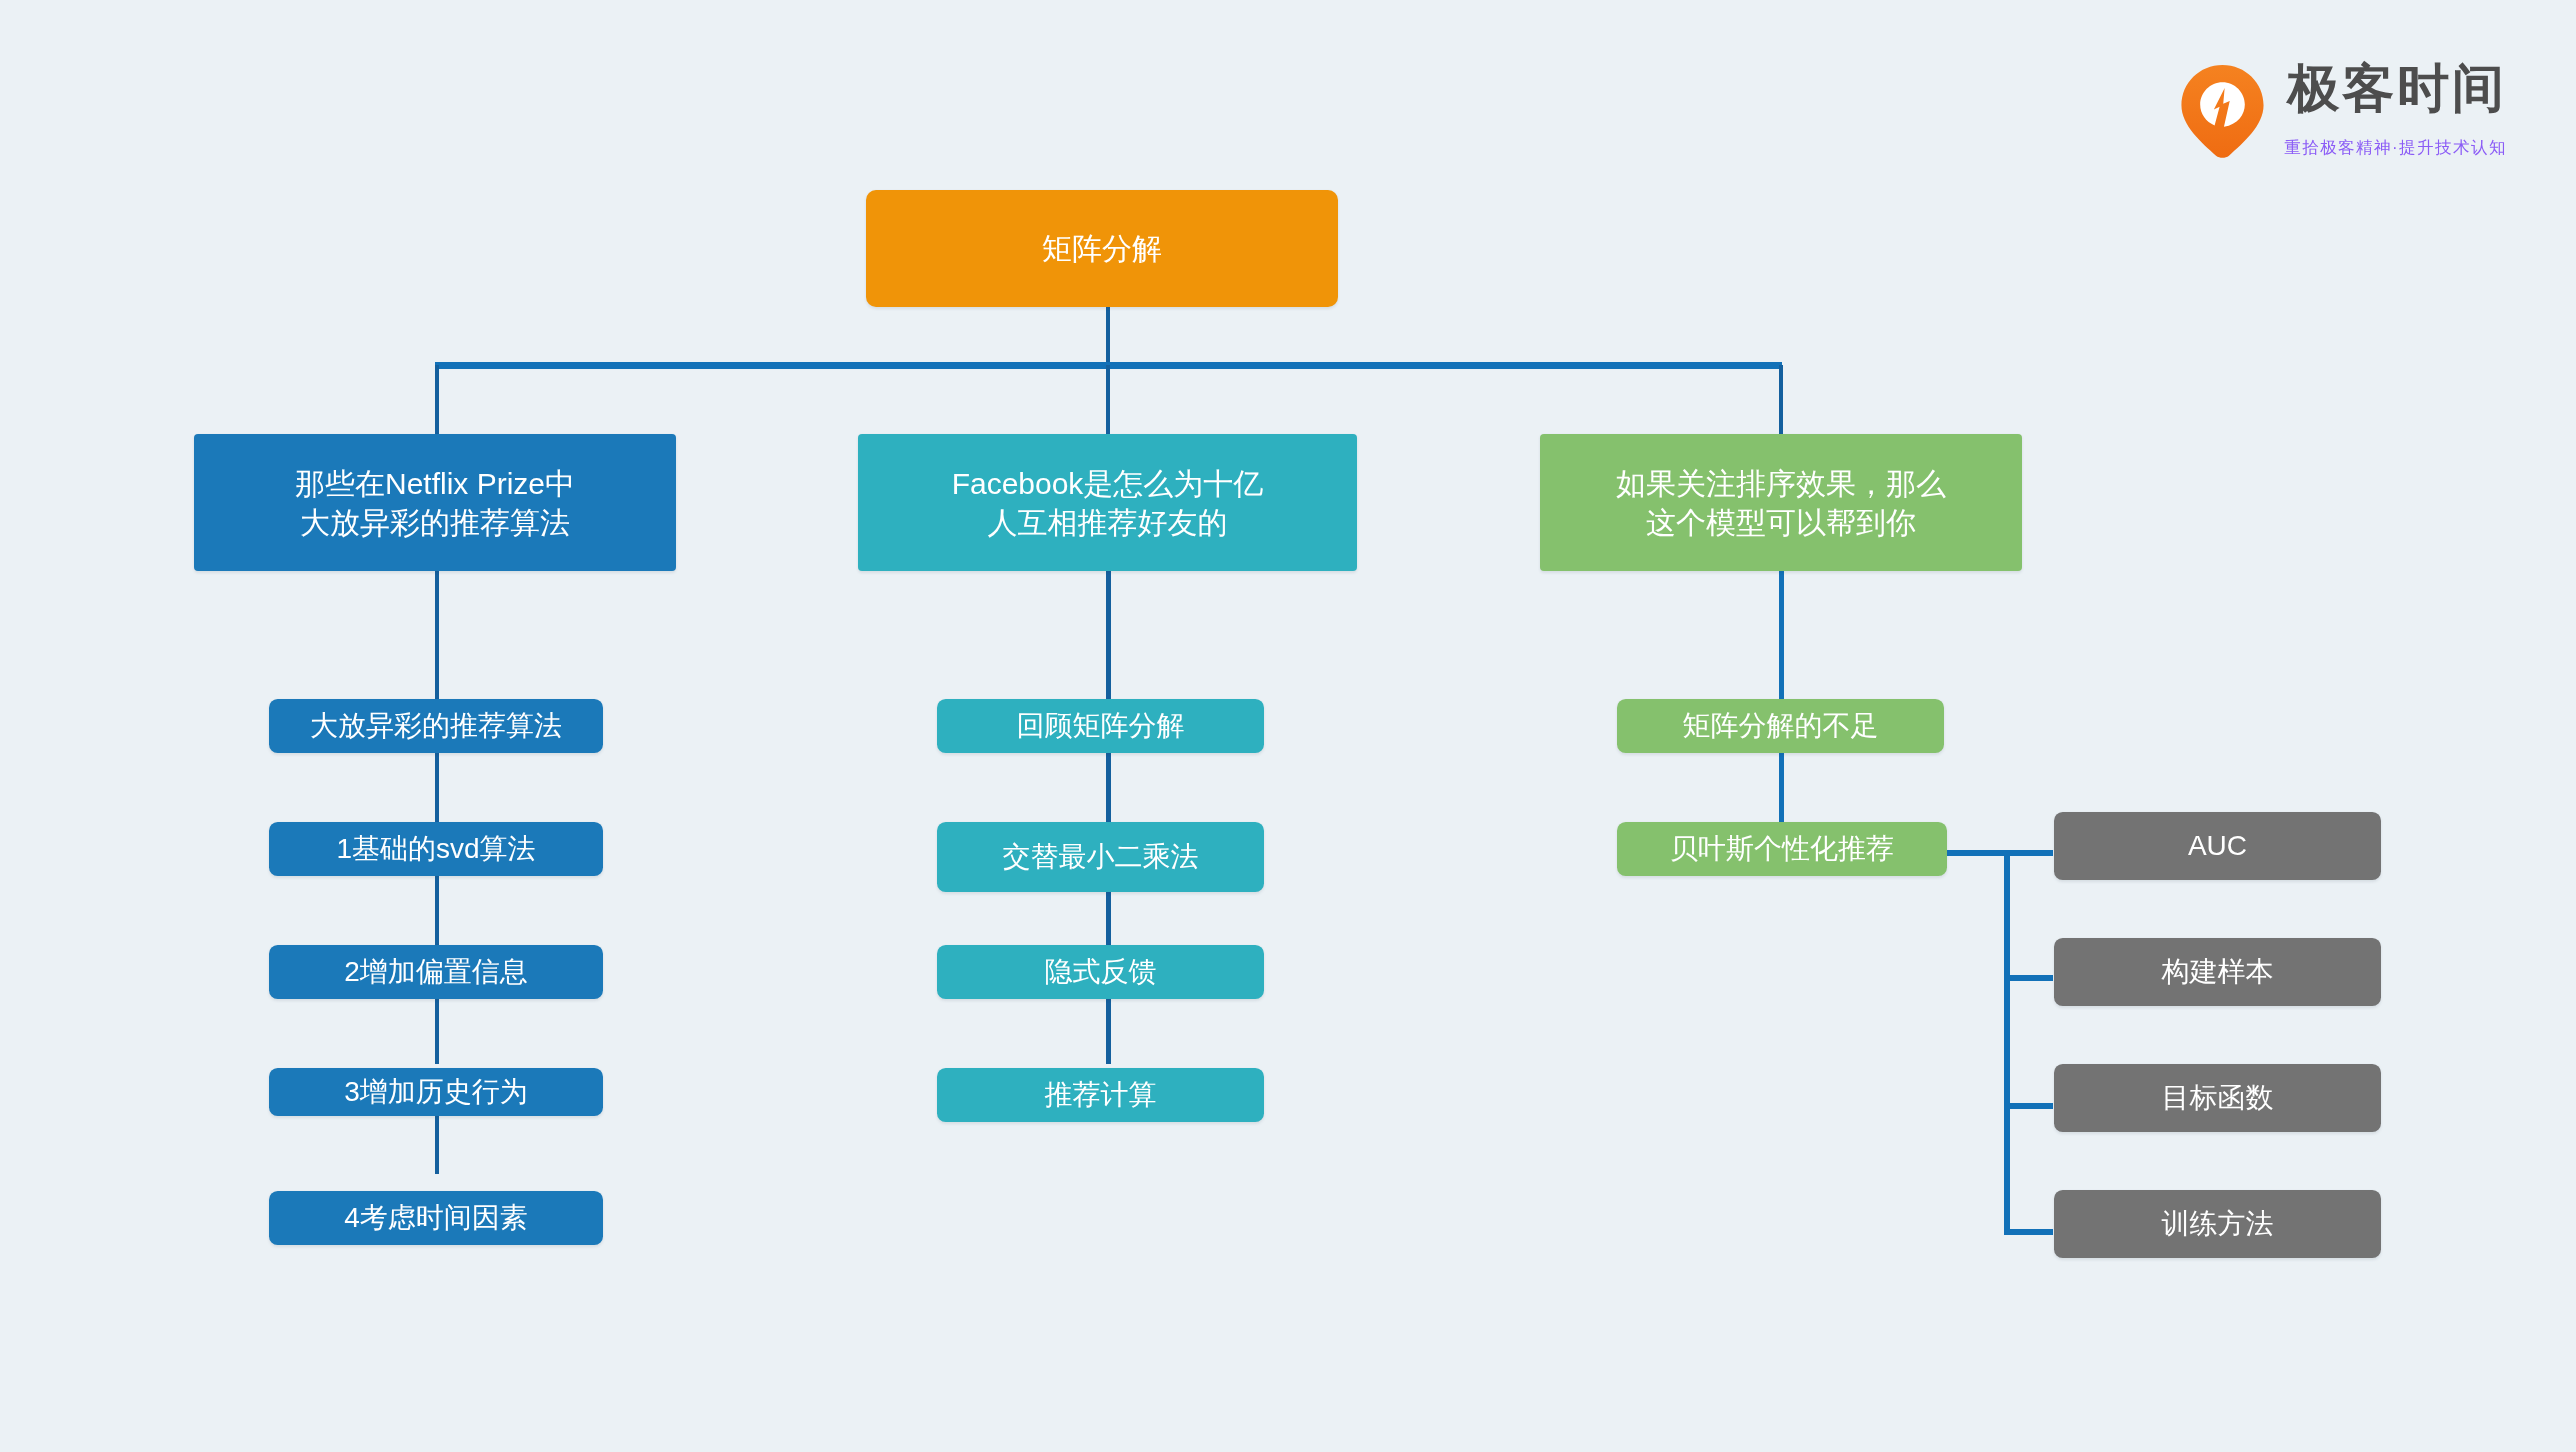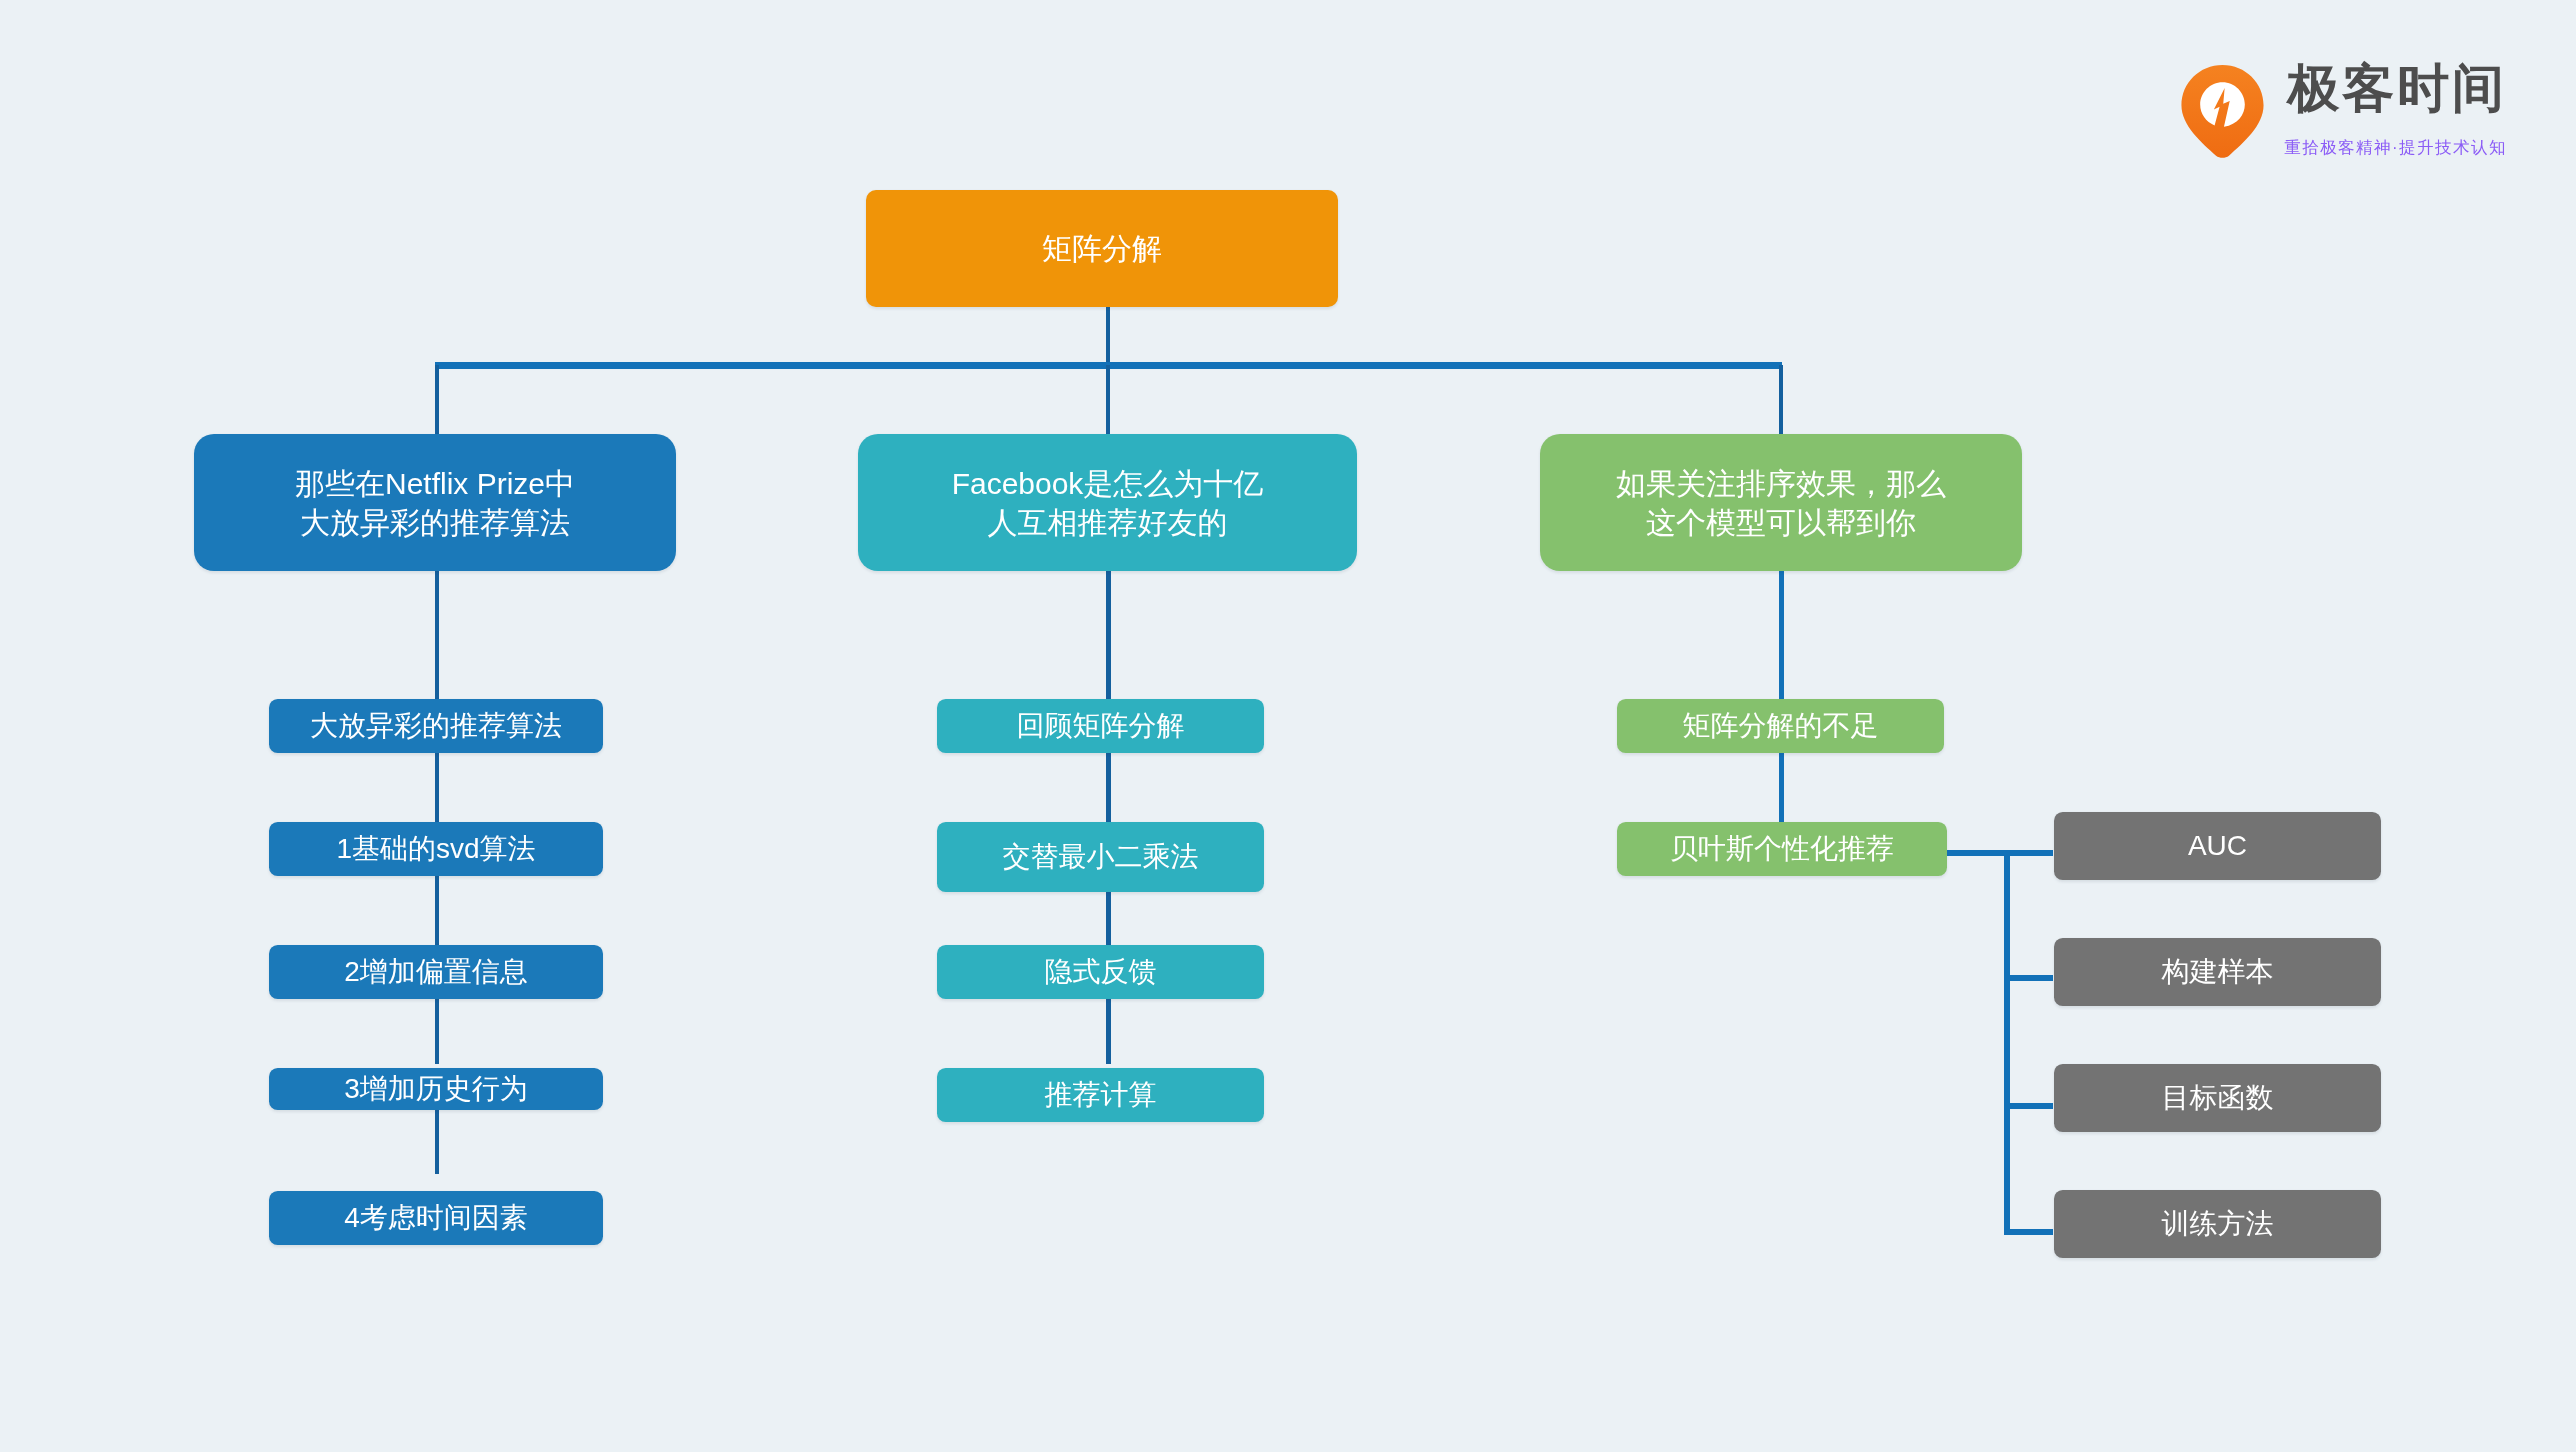--- a/index.html
+++ b/index.html
@@ -35,21 +35,21 @@
     box-shadow:0 1.4px 2.9px rgba(40,60,80,.10);
     line-height:1.30;
     padding:0 10px;
     z-index:3;
   }
   .node-root{background:#f09408;font-size:30px;border-radius:10px;}
   .node-blue{background:#1b79b9;}
   .node-teal{background:#2eb0bf;align-items:center;}
   .node-green{background:#85c16d;}
   .node-gray{background:#737373;}
-  .lvl2{font-size:30px;border-radius:20px;}
+  .lvl2{font-size:30px;border-radius:4px;}
   .lvl3{font-size:28px;}
   .lvl4{font-size:28px;}
 </style>
 </head>
 <body>
 
 <div id="canvas">
 
   <div class="logo-wrap">
     <div class="logo-mark">
@@ -111,21 +111,21 @@
 
   <div class="node node-blue lvl3" style="left:269px;top:699px;width:334px;height:54px;">
     <span>大放异彩的推荐算法</span>
   </div>
   <div class="node node-blue lvl3" style="left:269px;top:822px;width:334px;height:54px;">
     <span>1基础的svd算法</span>
   </div>
   <div class="node node-blue lvl3" style="left:269px;top:945px;width:334px;height:54px;">
     <span>2增加偏置信息</span>
   </div>
-  <div class="node node-blue lvl3" style="left:269px;top:1068px;width:334px;height:42px;">
+  <div class="node node-blue lvl3" style="left:269px;top:1068px;width:334px;height:48px;">
     <span>3增加历史行为</span>
   </div>
   <div class="node node-blue lvl3" style="left:269px;top:1191px;width:334px;height:54px;">
     <span>4考虑时间因素</span>
   </div>
 
   <div class="node node-teal lvl2" style="left:858px;top:434px;width:499px;height:137px;flex-direction:column;">
     <span>Facebook是怎么为十亿</span>
     <span>人互相推荐好友的</span>
   </div>

